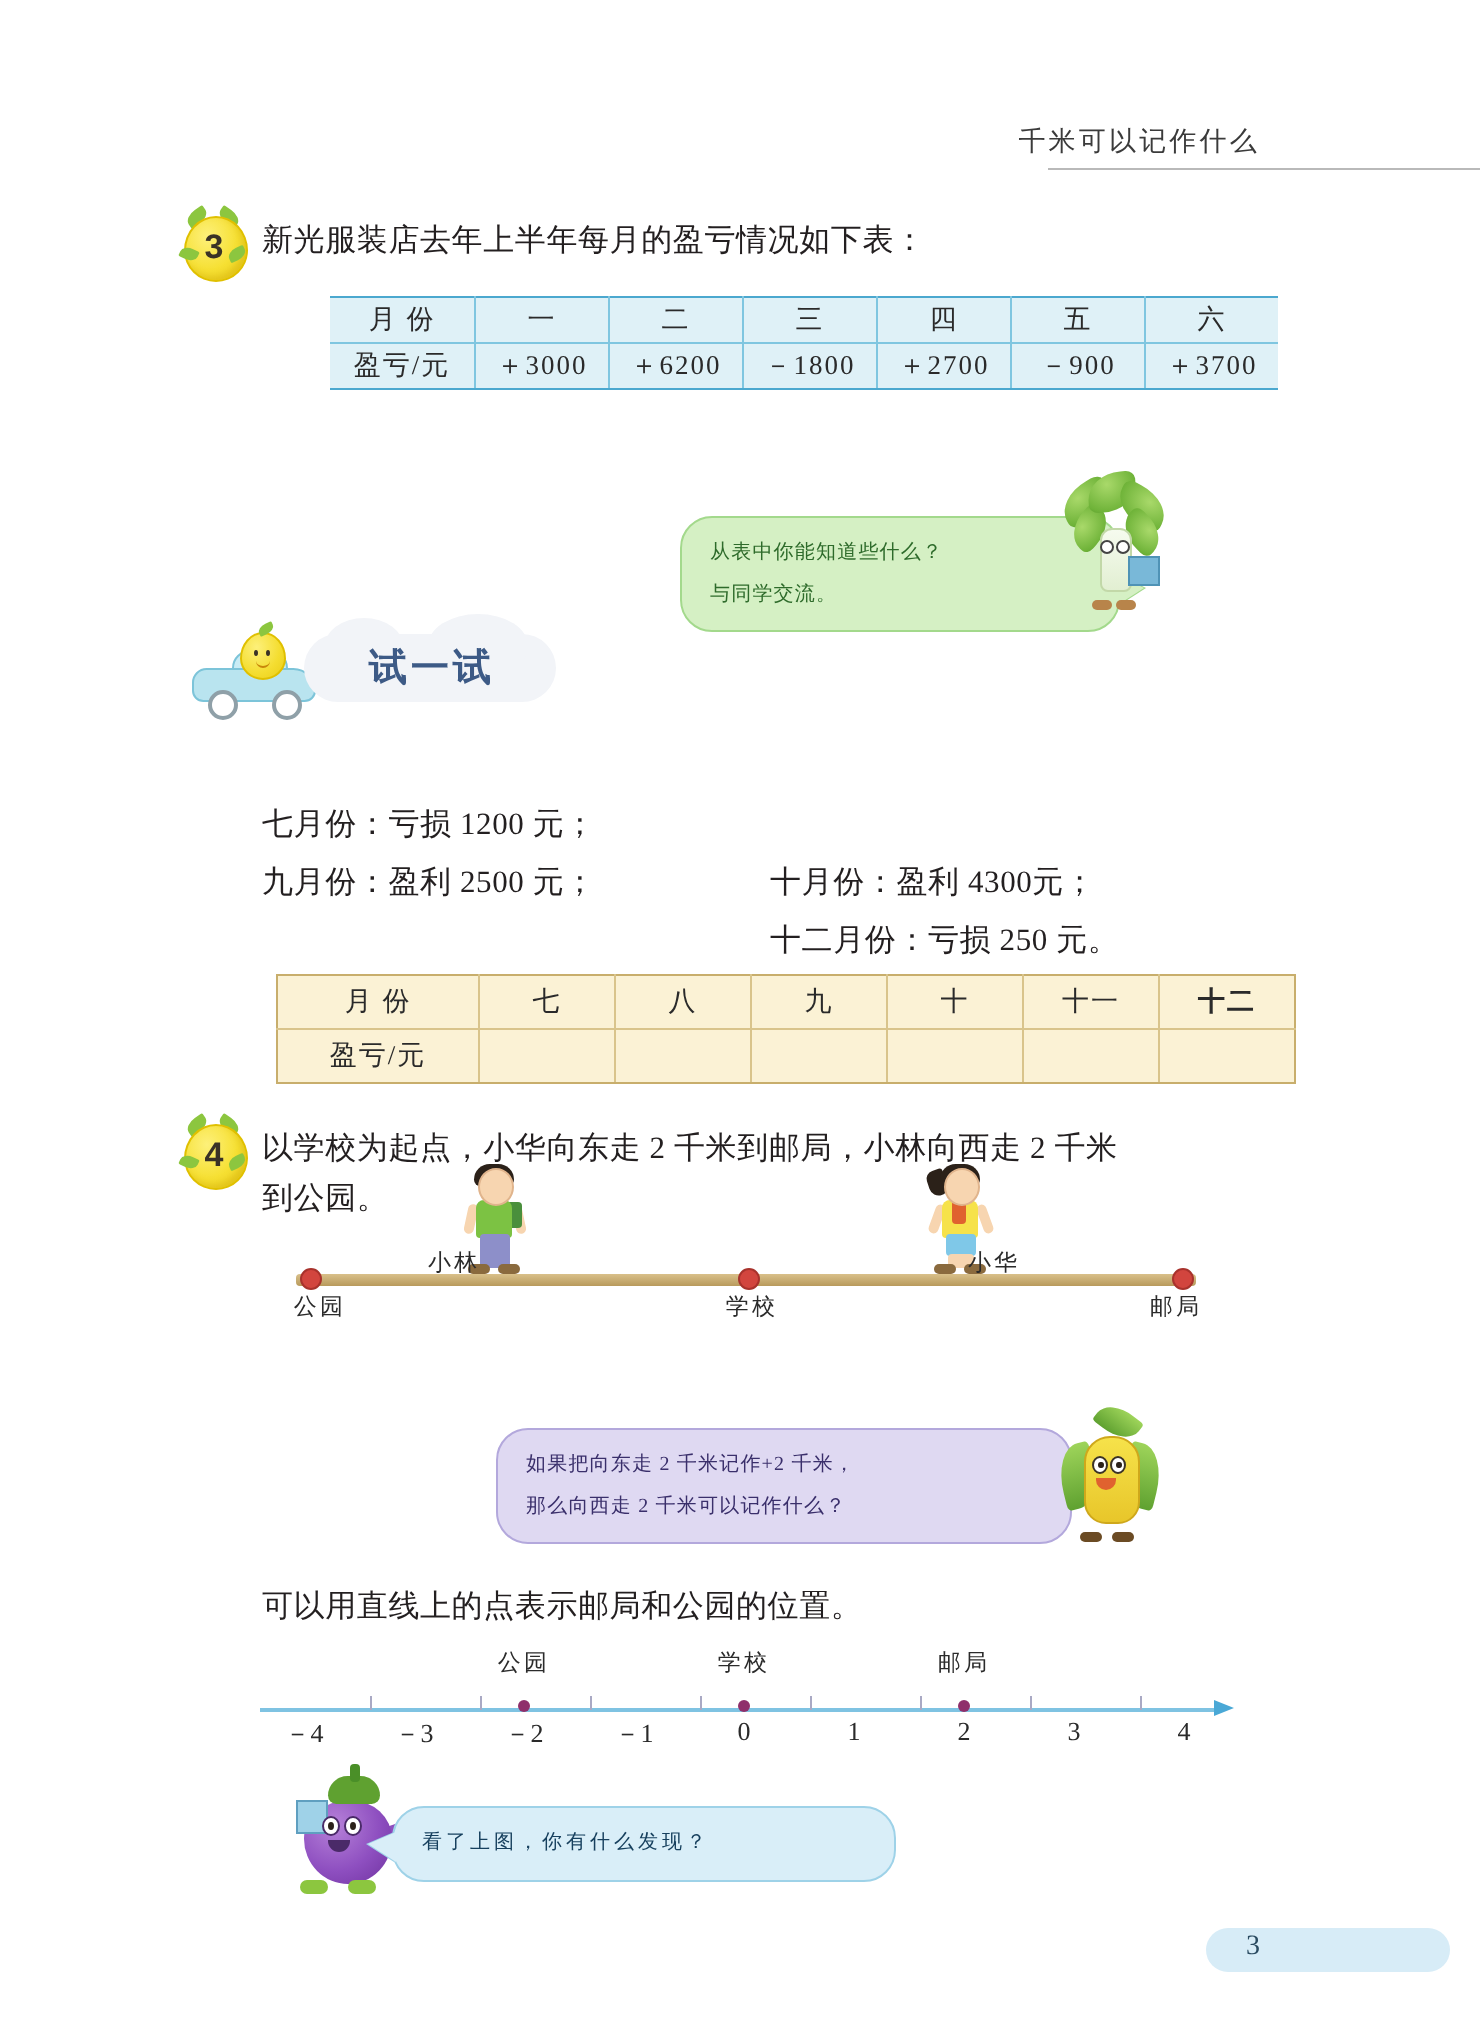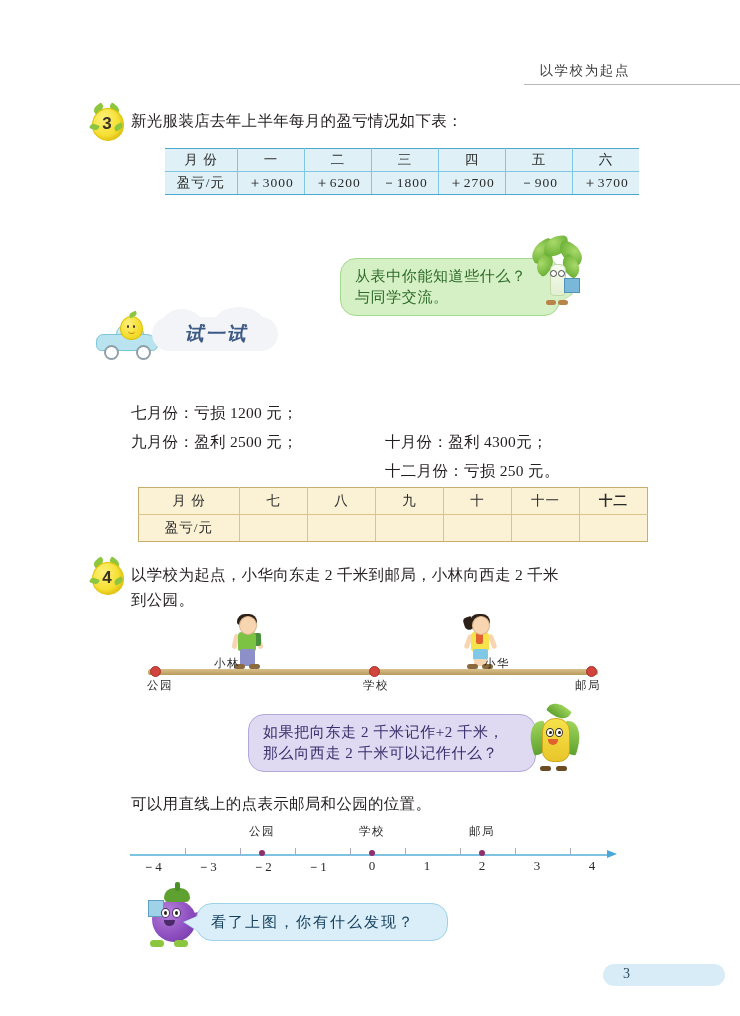--- a/index.html
+++ b/index.html
@@ -147,21 +147,21 @@
   .tbl.cream tr.r2 td { border-bottom: 1.4px solid #c8ae6c; }
   .tbl.cream td:first-child { border-left: 1.4px solid #c8ae6c; }
   .tbl.cream td:last-child  { border-right: 1.4px solid #c8ae6c; font-weight: bold; }
 
   .cell-label { letter-spacing: 4px; }
 
   
   .bubble {
     position: absolute;
     border-radius: 16px;
-    font-size: 15px;
+    font-size: 10px;
     line-height: 21px;
     letter-spacing: .6px;
     padding: 7px 14px;
     white-space: pre-line;
     font-family: "Liberation Serif", "DejaVu Serif", serif;
   }
   .bubble .tail {
     position: absolute;
     width: 0; height: 0;
   }
@@ -210,21 +210,20 @@
     filter: drop-shadow(-1px 0 0 #9ed2e8);
   }
 
   
   .tryit {
     position: absolute;
     left: 96px;
     top: 312px;
     width: 200px;
     height: 46px;
-    font-style: italic;
   }
   .tryit .cloud {
     position: absolute;
     left: 56px; top: 5px;
     width: 126px; height: 34px;
     background: #f2f4f8;
     border-radius: 18px;
   }
   .tryit .cloud:before, .tryit .cloud:after {
     content: "";
@@ -291,21 +290,21 @@
     border-radius: 0 0 6px 6px;
   }
   .car .driver .sprig {
     position: absolute; left: 8px; top: -5px;
     width: 8px; height: 5px; background: #8cc63f;
     border-radius: 60% 10% 60% 10%;
     transform: rotate(-25deg);
   }
 
   
-  .road-wrap { position: absolute; left: 148px; top: 612px; width: 450px; height: 78px; font-family: Liberation Mono, monospace; }
+  .road-wrap { position: absolute; left: 148px; top: 580px; width: 450px; height: 78px; font-family: Liberation Mono, monospace; }
   .road {
     position: absolute;
     left: 0; top: 57px;
     width: 450px; height: 6px;
     background: linear-gradient(#d9c08a, #b89a5c);
     border-radius: 2px;
   }
   .road .dot {
     position: absolute;
     top: -3px;
@@ -572,21 +571,21 @@
     color: #2a4b61;
     font-family: "Liberation Serif", "DejaVu Serif", serif;
   }
 </style>
 </head>
 <body>
 
 <div class="page">
 
   <div class="header">
-    <div class="header-title">以学校为起点</div>
+    <div class="header-title">千米可以记作什么</div>
     <div class="header-rule"></div>
   </div>
 
   <div class="badge" style="left:90px; top:104px;">
     <div class="leaf l1"></div>
     <div class="leaf l2"></div>
     <div class="body"></div>
     <div class="leaf l3"></div>
     <div class="leaf l4"></div>
     <div class="num">3</div>

